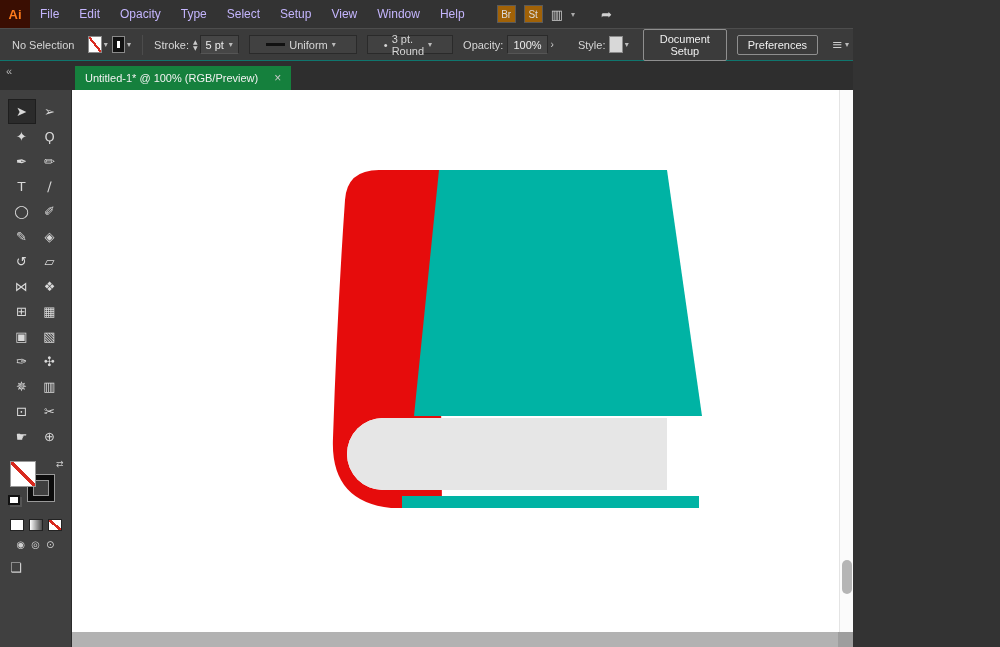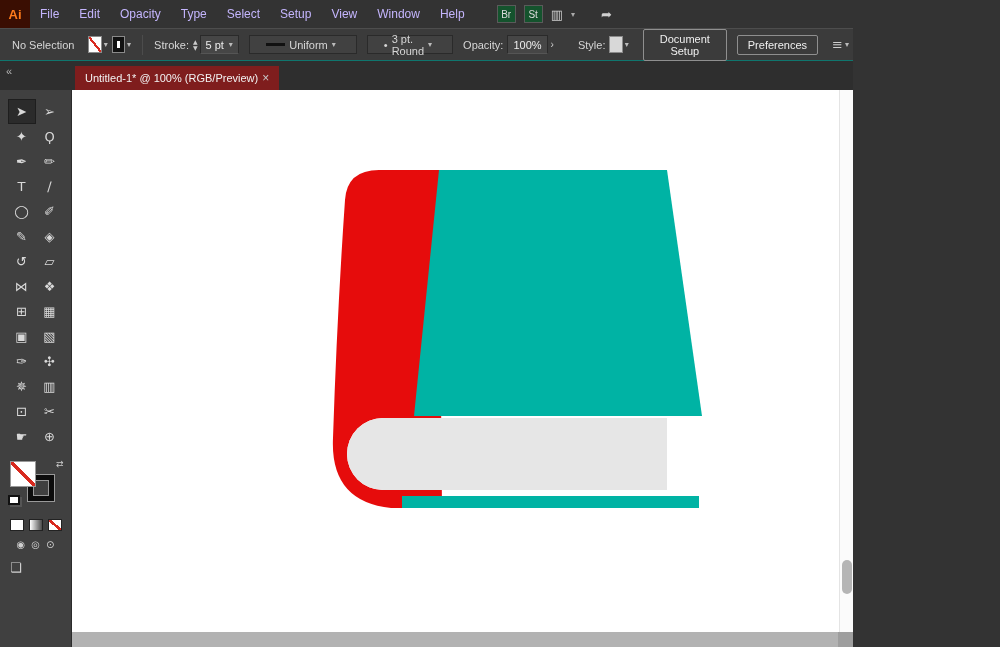--- a/index.html
+++ b/index.html
@@ -6,21 +6,21 @@
   html,body { width:1000px; height:647px; overflow:hidden; }
   body { font-family:"Liberation Sans","DejaVu Sans",sans-serif; font-size:12px; background:#333; }
   .app { width:853px; height:647px; display:flex; flex-direction:column; }
 
   
   .menubar { height:28px; background:#333333; display:flex; align-items:center; flex-shrink:0; }
   .ai-logo { width:30px; height:28px; background:#3a0e02; color:#ff7b1c; font-weight:bold;
              font-size:13px; display:flex; align-items:center; justify-content:center; }
   .menu-item { color:#c4b5fd; padding:0 10px; line-height:28px; cursor:default; }
   .menubar-right { display:flex; align-items:center; margin-left:22px; gap:8px; }
-  .badge { width:19px; height:18px; background:#14532d; border:1px solid #5a5a5a; color:#dcdcdc;
+  .badge { width:19px; height:18px; background:#a16207; border:1px solid #5a5a5a; color:#dcdcdc;
            font-size:10px; display:flex; align-items:center; justify-content:center; }
   .mb-icon { color:#cfcfcf; font-family:"DejaVu Sans",sans-serif; font-size:13px; }
   .chev { color:#aaaaaa; font-size:8px; font-family:"DejaVu Sans",sans-serif; }
 
   
   .controlbar { height:33px; background:#3b3b3b; border-top:1px solid #4d4d4d;
                 border-bottom:1px solid #0f766e; display:flex; align-items:center;
                 color:#d6d6d6; font-size:11px; flex-shrink:0; }
   .cb-label { margin:0 4px; white-space:nowrap; }
   .sep { width:1px; height:20px; background:#2c2c2c; border-right:1px solid #4c4c4c; margin:0 7px; }
@@ -36,22 +36,22 @@
            align-items:center; padding:0 16px; gap:4px; }
   .line-swatch { width:34px; height:3px; background:#111; }
   .cb-btn { border:1px solid #8f8f8f; border-radius:2px; background:transparent; color:#efefef;
             font-size:11px; padding:3px 10px; margin-left:10px; font-family:inherit; }
   .next-btn { color:#cccccc; margin-left:3px; font-size:10px; }
 
   
   .tabbar { height:29px; background:#2e2e2e; display:flex; align-items:flex-end;
             position:relative; flex-shrink:0; }
   .collapse { position:absolute; left:6px; top:4px; color:#b5b5b5; font-size:11px; }
-  .doc-tab { margin-left:75px; height:24px; background:#7f1d1d; color:#f2f2f2; font-size:11px;
-             display:flex; align-items:center; padding:0 10px; gap:4px; }
+  .doc-tab { margin-left:75px; height:24px; background:#15803d; color:#f2f2f2; font-size:11px;
+             display:flex; align-items:center; padding:0 10px; gap:16px; }
   .tab-close { color:#c9c9c9; font-size:12px; }
 
   
   .workspace { flex:1; display:flex; min-height:0; }
   .toolbar { width:72px; background:#404040; border-right:1px solid #2b2b2b; padding-top:9px;
              flex-shrink:0; display:flex; flex-direction:column; align-items:center; }
   .tool-grid { display:grid; grid-template-columns:28px 28px; }
   .tool { width:28px; height:25px; display:flex; align-items:center; justify-content:center;
           color:#d9d9d9; font-size:13px; font-family:"DejaVu Sans",sans-serif; }
   .tool.selected { background:#2b2b2b; box-shadow:inset 0 0 0 1px #1e1e1e; }

